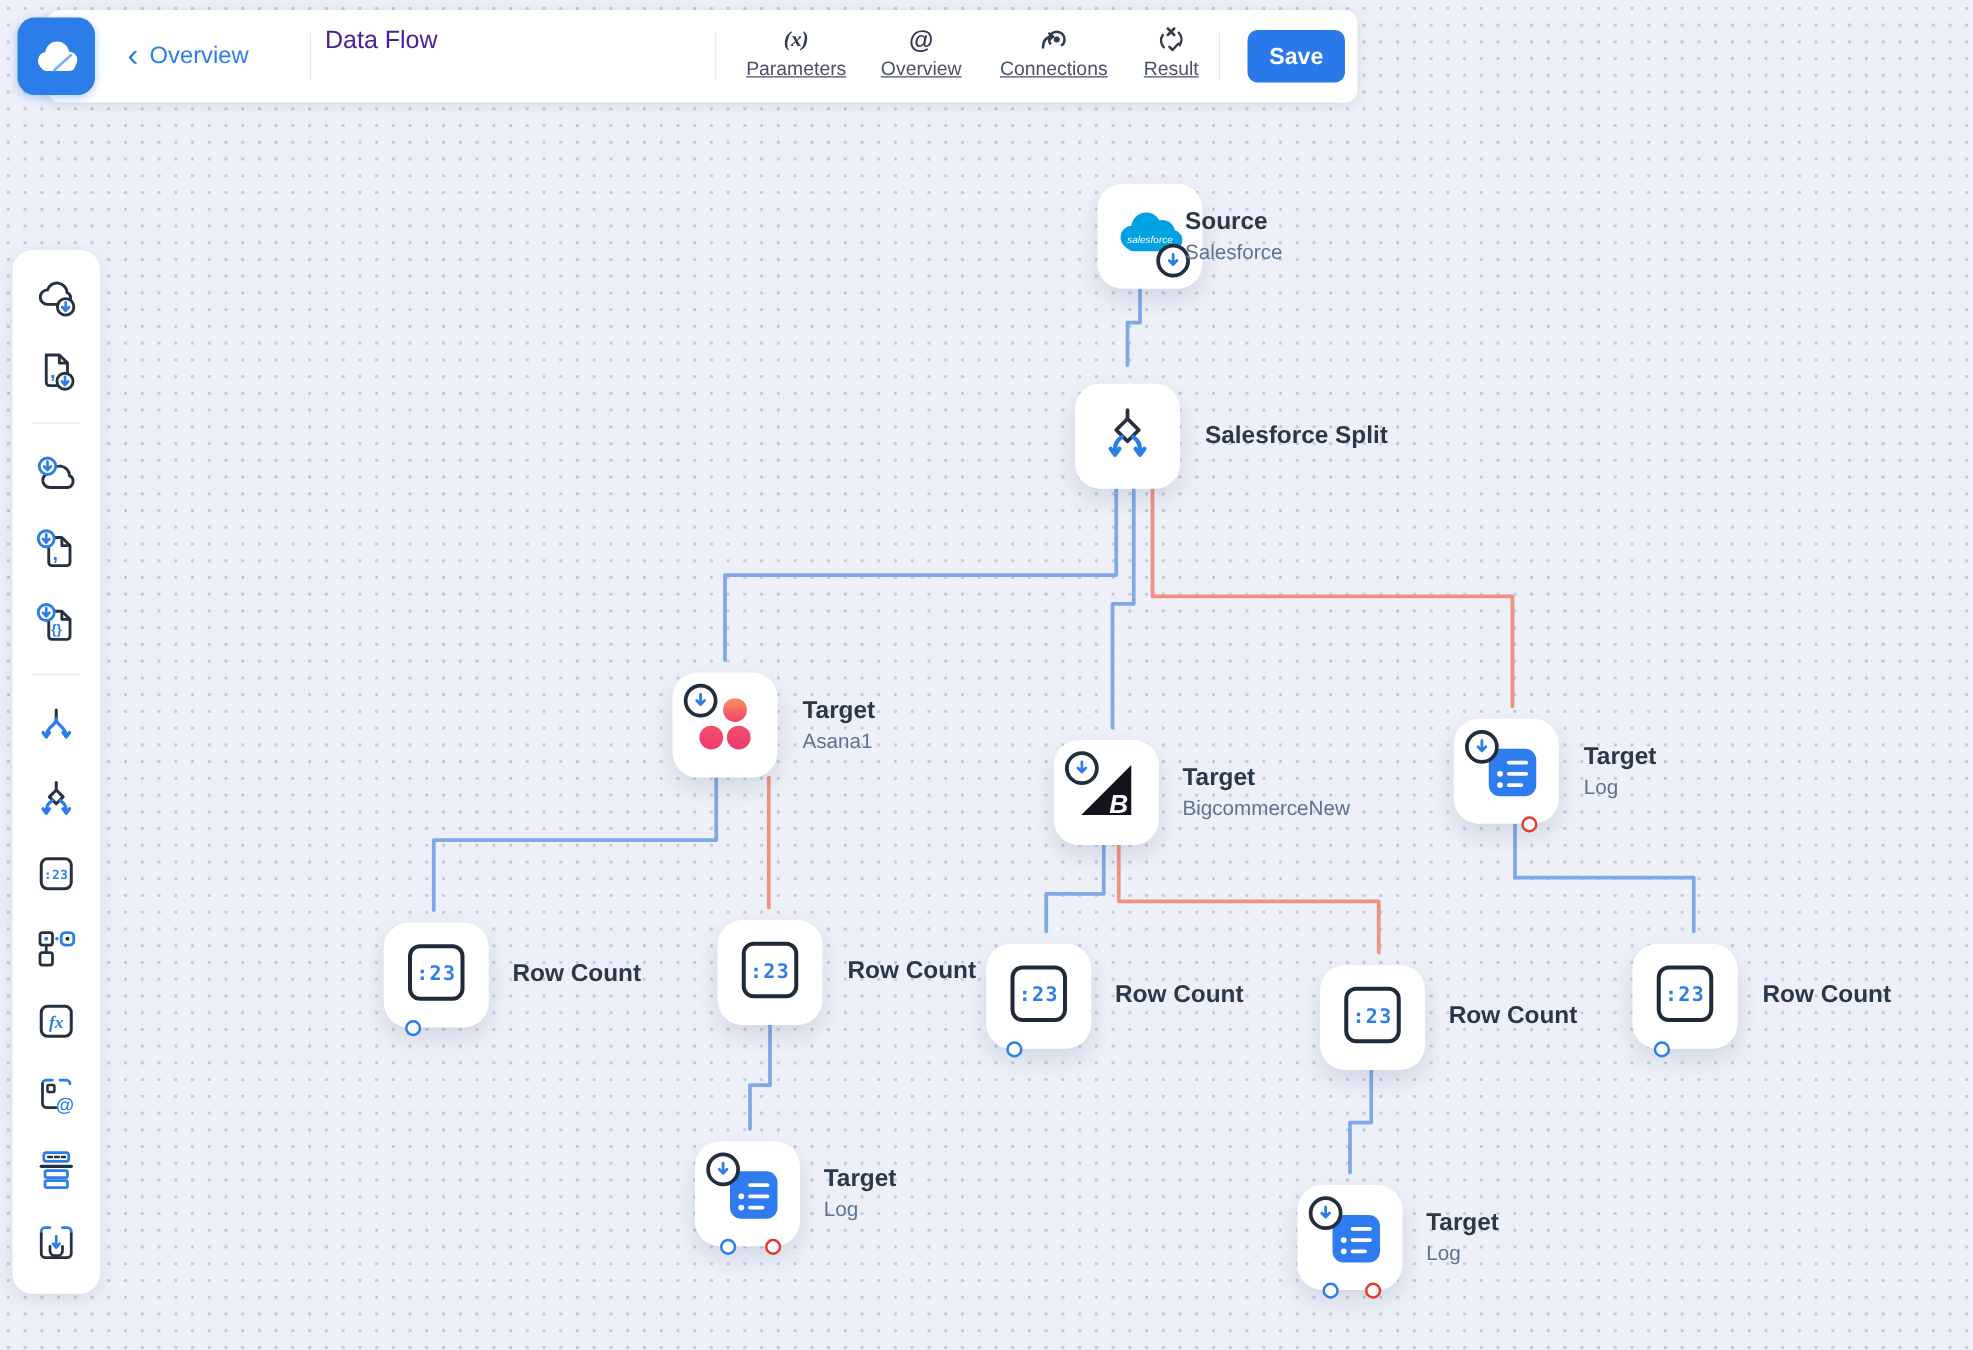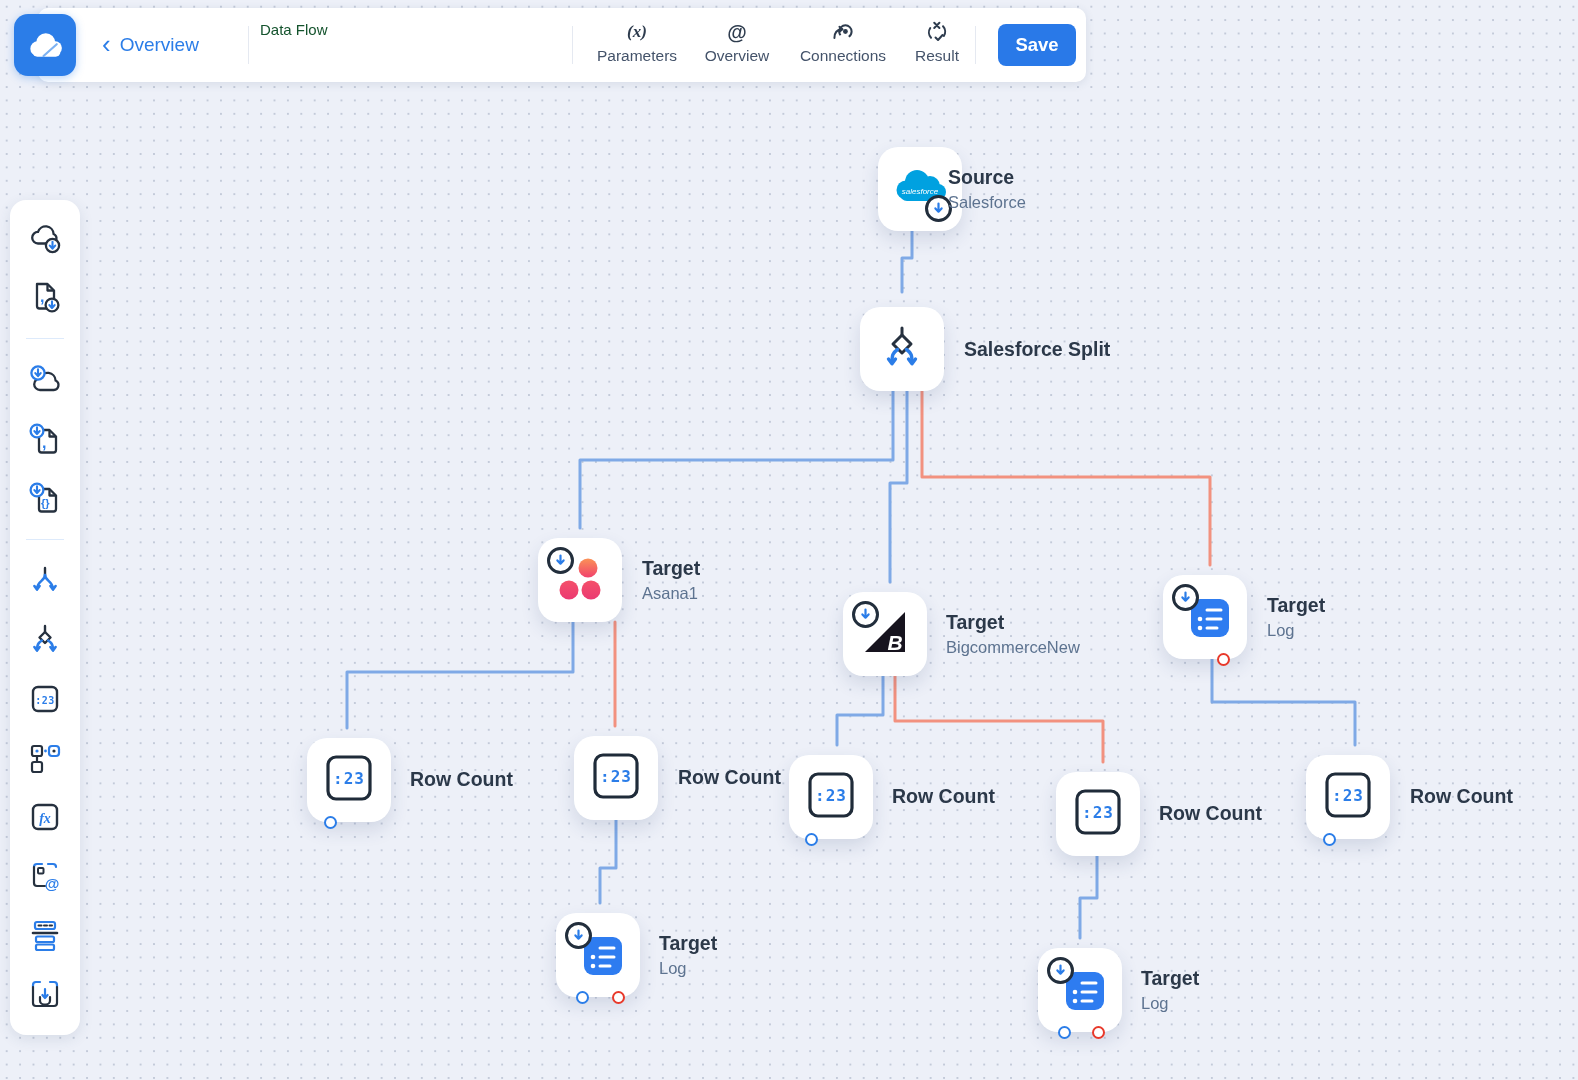--- a/index.html
+++ b/index.html
@@ -23,28 +23,28 @@
     background:#2b7de8;z-index:6;display:flex;align-items:center;justify-content:center;
     box-shadow:0 2px 8px rgba(43,125,232,.35);
   }
   .back{
     position:absolute;left:64px;top:0;height:74px;display:flex;align-items:center;gap:9px;
     color:#2b7de8;font-size:19px;cursor:pointer;
   }
   .back .chev{font-size:26px;line-height:1;margin-top:-3px;}
   .vdiv{position:absolute;top:18px;width:1px;height:38px;background:#e5e9f1;}
   .docblock{position:absolute;left:222px;top:13px;width:300px;}
-  .doctype{font-size:15px;color:#14532d;margin-bottom:3px;}
+  .doctype{font-size:20px;color:#4c1d95;margin-bottom:3px;}
   .doctitle{font-size:19.5px;font-weight:bold;color:#202e3e;white-space:nowrap;overflow:hidden;}
   .action{
     position:absolute;top:12px;transform:translateX(-50%);
     display:flex;flex-direction:column;align-items:center;gap:3px;cursor:pointer;
   }
   .action .aicon{height:24px;display:flex;align-items:center;justify-content:center;color:#2e3c4e;}
-  .action .alabel{font-size:15.5px;color:#44536a;}
+  .action .alabel{font-size:15.5px;color:#44536a;text-decoration:underline;}
   .glyph-parens{font-style:italic;font-weight:bold;font-size:17px;font-family:"Liberation Serif",serif;}
   .glyph-at{font-size:20px;font-weight:bold;}
   .savebtn{
     position:absolute;left:960px;top:16px;width:78px;height:42px;background:#2979e8;border:none;
     border-radius:8px;color:#fff;font-size:18.5px;font-weight:600;cursor:pointer;
     font-family:"Liberation Sans",sans-serif;
   }
   
   .toolbox{
     position:absolute;left:10px;top:200px;width:70px;height:835px;background:#fff;

